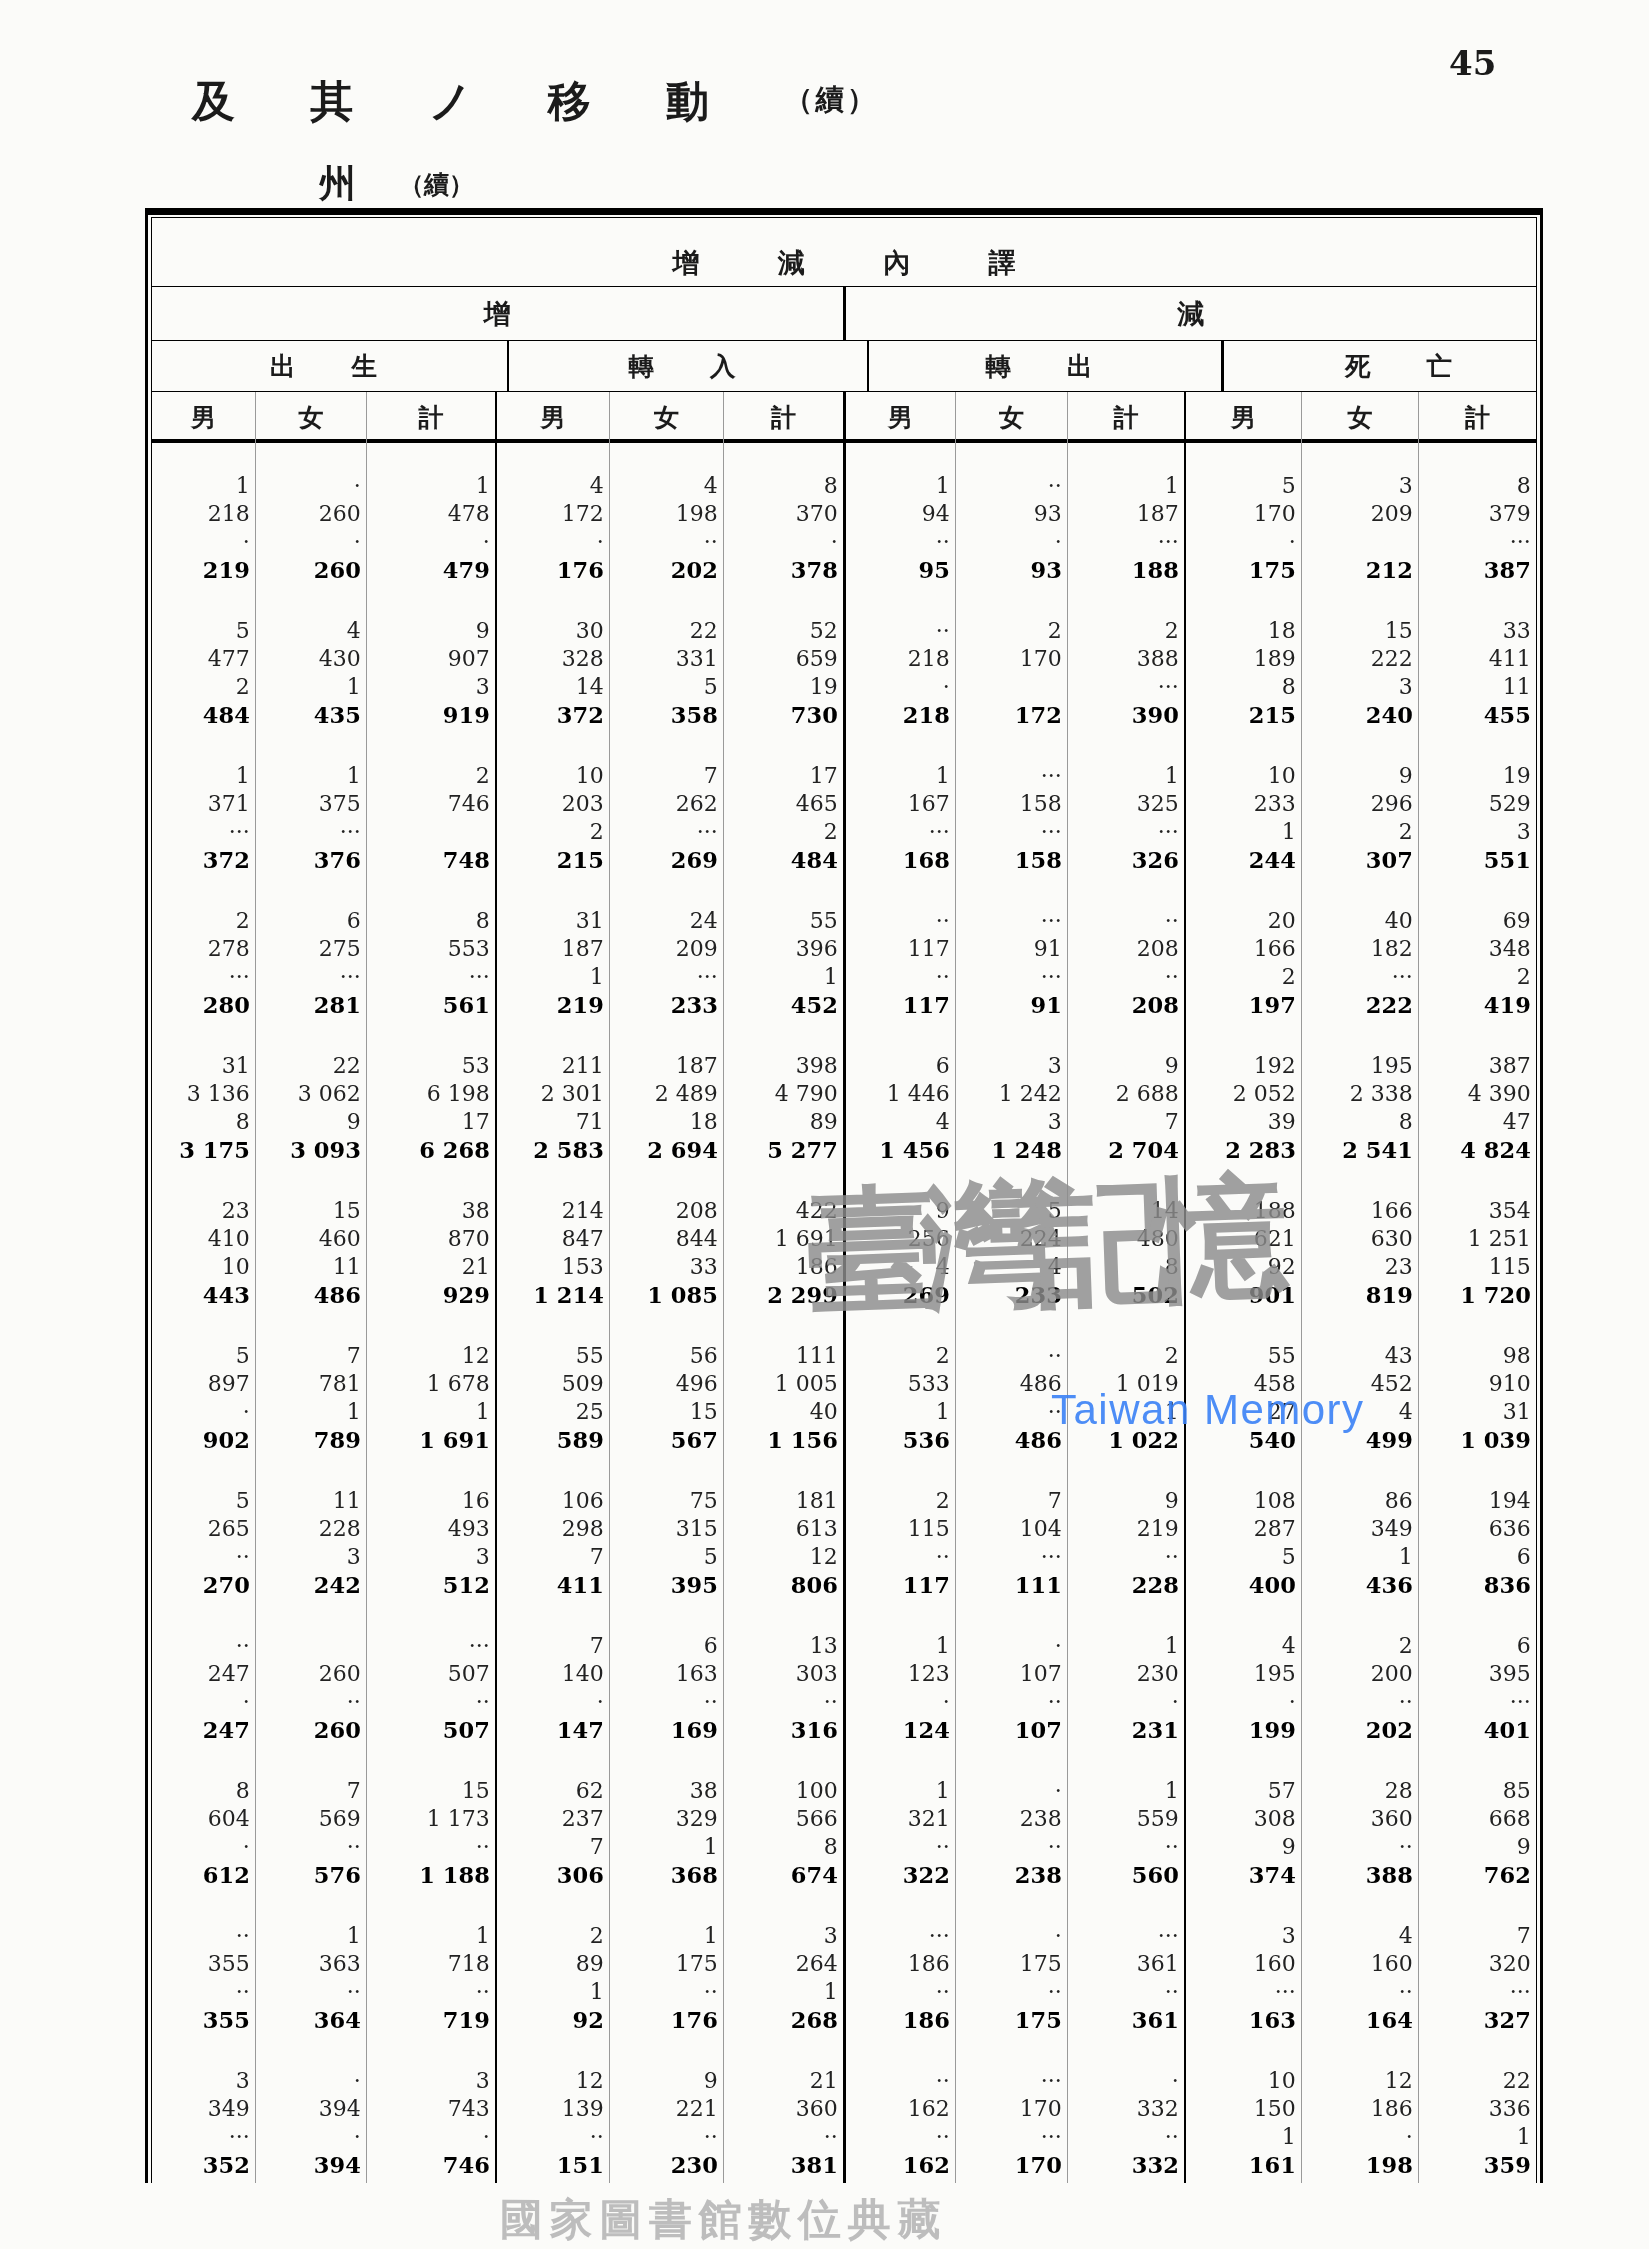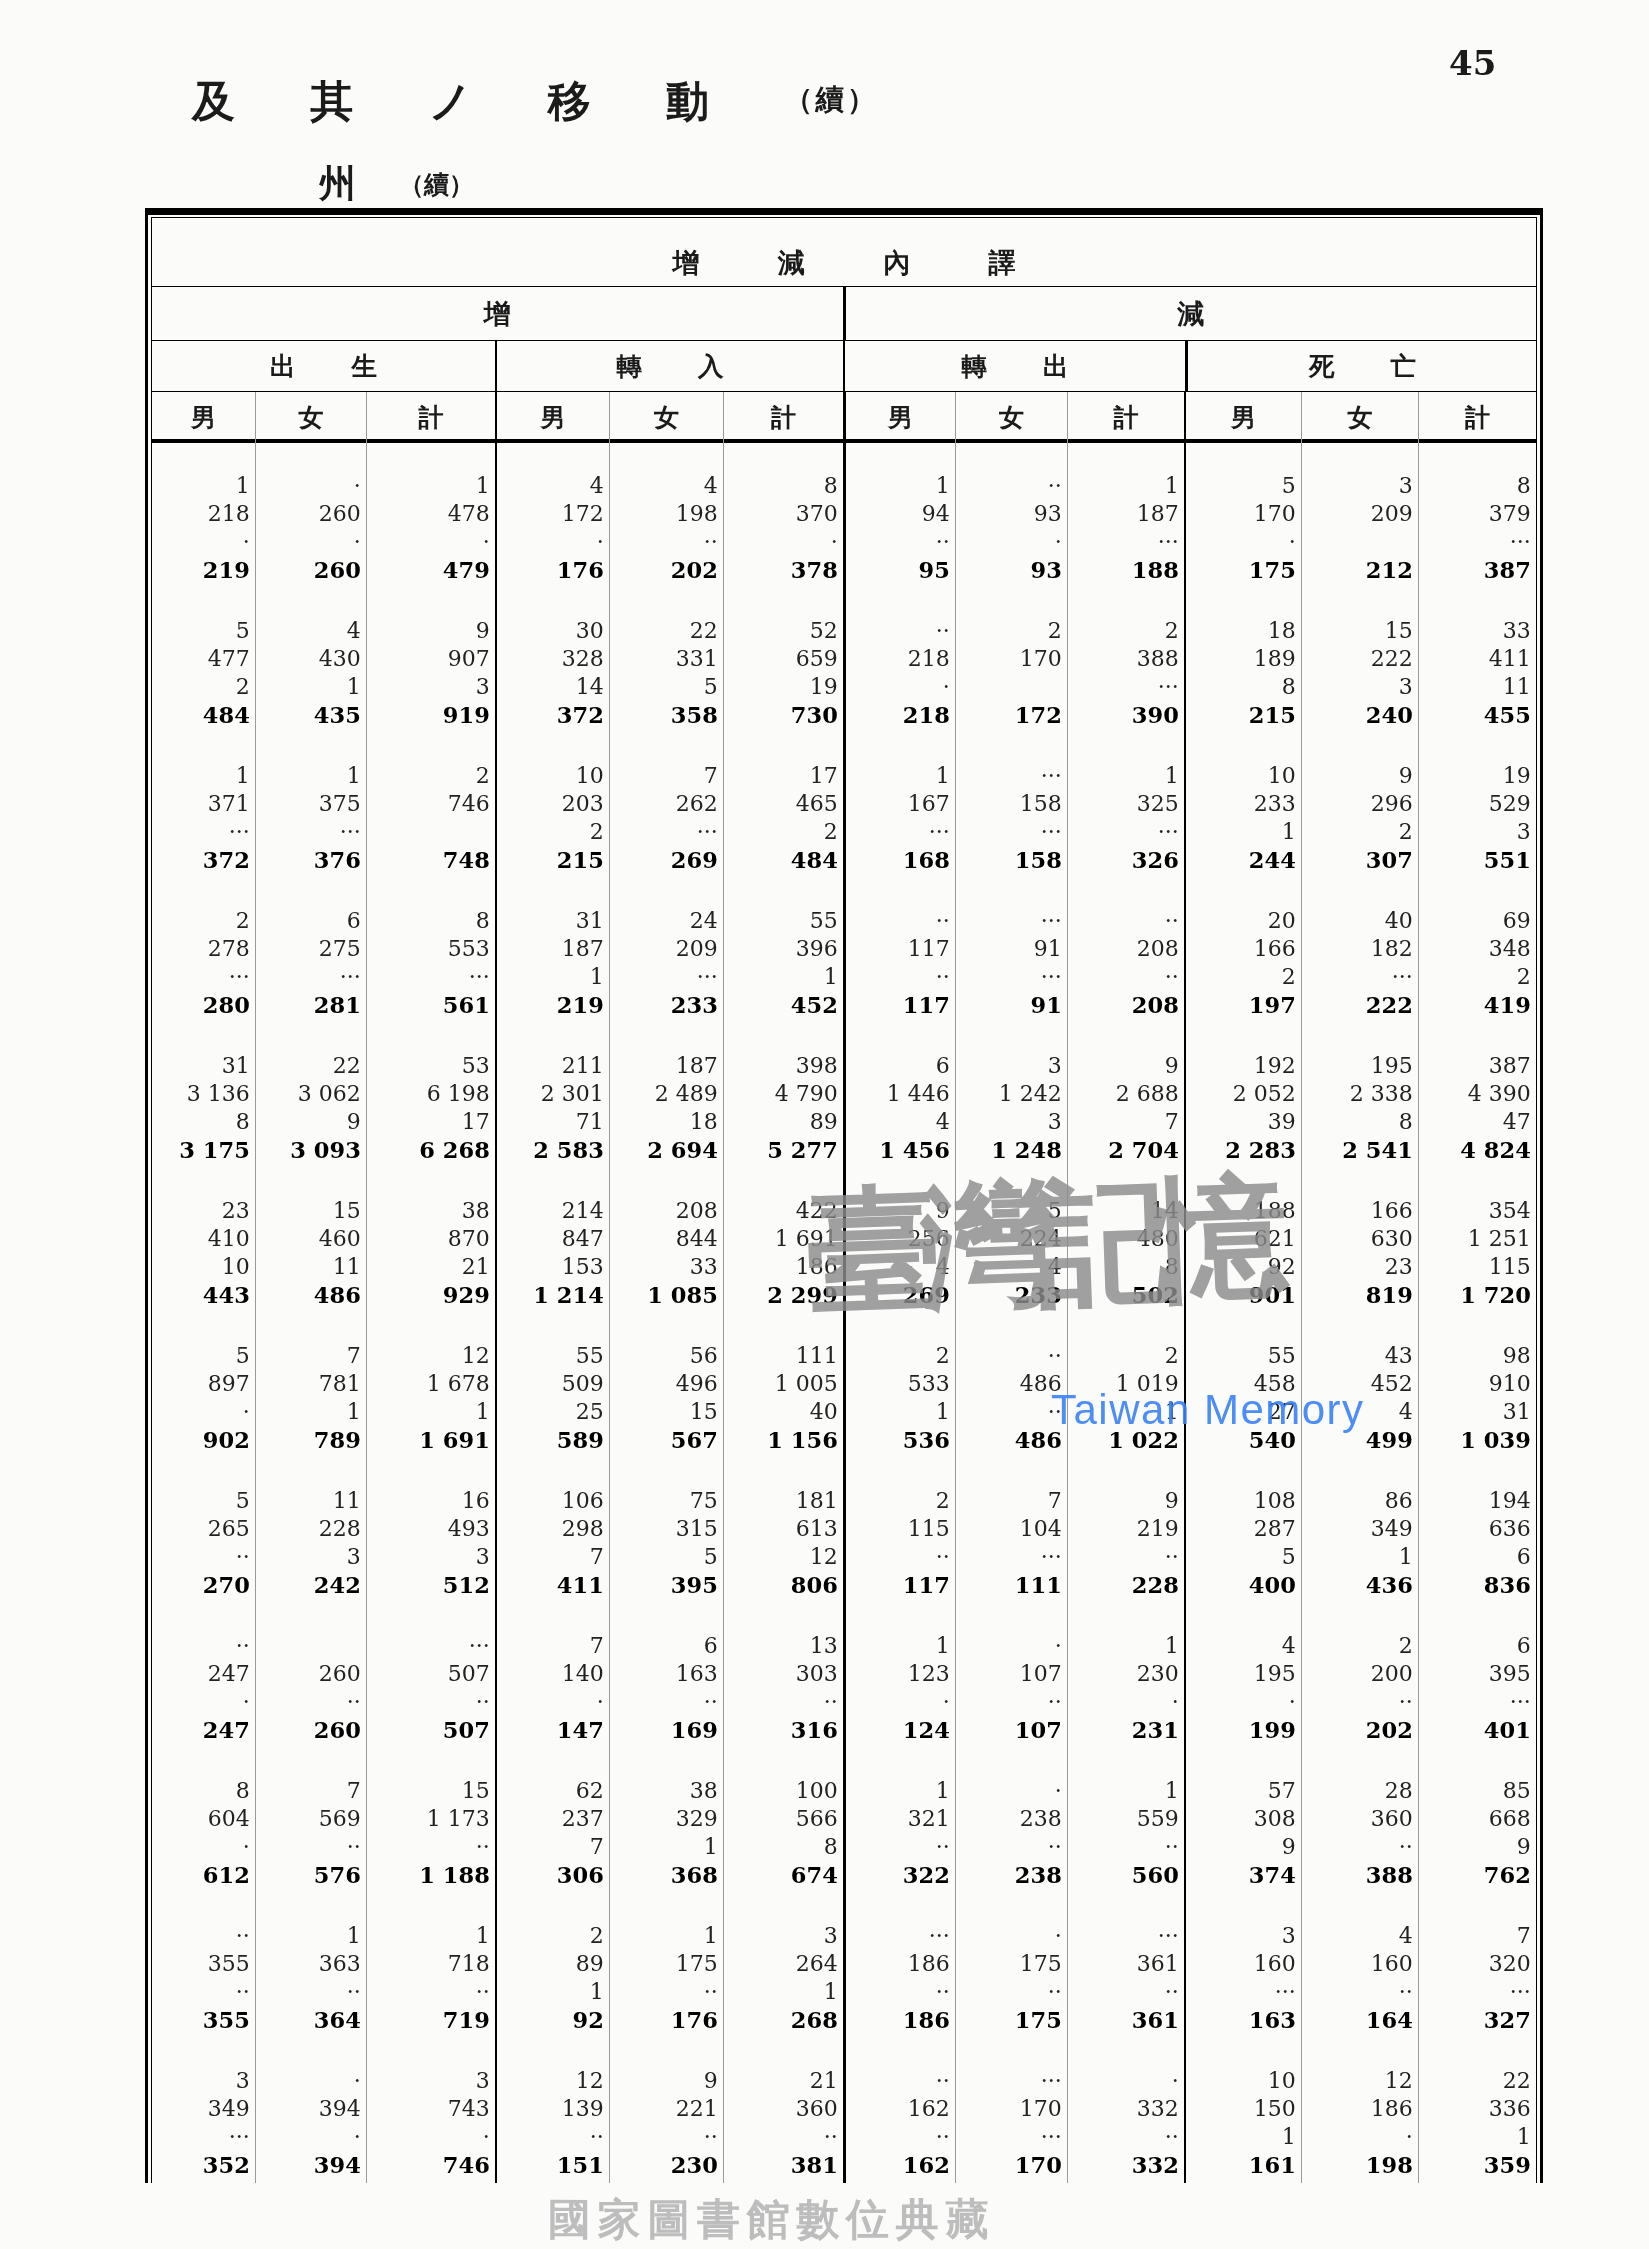--- a/index.html
+++ b/index.html
@@ -38,21 +38,21 @@
     letter-spacing:2.9em; padding-left:2.9em; white-space:nowrap;
     border-bottom:1.5px solid var(--rule);
     margin-top:21px;
   }
   .h2row{display:flex; height:54px; line-height:54px; text-align:center;
     font-size:27px; font-weight:600; border-bottom:1.5px solid var(--rule);}
   .h2row .half{flex:1;}
   .h2row .half + .half{border-left:3.7px solid var(--rule);}
   .h3row{display:grid; grid-template-columns:343px 348px 342px 352px;
     height:51px; line-height:51px; text-align:center;
-    font-size:25.5px; font-weight:600; border-bottom:1.5px solid var(--rule);}
+    font-size:25.5px; font-weight:600; border-bottom:1.5px solid var(--rule);gap:12px;}
   .h3row .g3{letter-spacing:2.2em; padding-left:2.2em; white-space:nowrap;}
   .h3row .g3.bg{border-left:2.2px solid var(--rule);}
   .h3row .g3.bm{border-left:3.7px solid var(--rule);}
   .h4row{display:grid; grid-template-columns:var(--cols);
     height:51px; line-height:51px; text-align:center;
     font-size:25px; font-weight:600; border-bottom:4.5px solid var(--rule);}
   .hc + .hc{border-left:0.7px solid var(--faint);}
   .hc.bg{border-left:2.2px solid var(--rule) !important;}
   .hc.bm{border-left:3.7px solid var(--rule) !important;}
   
@@ -72,21 +72,21 @@
     transform:rotate(-2deg); pointer-events:none;
   }
   .wm-sub{
     position:absolute; left:1051px; top:1386px; z-index:5;
     font-size:42px; color:#3b82f6; opacity:0.9; letter-spacing:1.5px;
     font-family:"Liberation Sans","DejaVu Sans",sans-serif; pointer-events:none;
   }
   .wm-footer{
     position:absolute; left:0; top:2191px; width:1447px; z-index:5;
     text-align:center; font-size:43px; font-weight:700;
-    color:#bdbdbd; letter-spacing:6.7px; pointer-events:none;margin-left:48px;
+    color:#bdbdbd; letter-spacing:6.7px; pointer-events:none;
   }
 </style>
 </head>
 <body>
 
 <div class="page">
 
   <div class="pagenum">45</div>
 
   <div class="title"><span>及其ノ移動</span><span class="cont">（續）</span></div>

